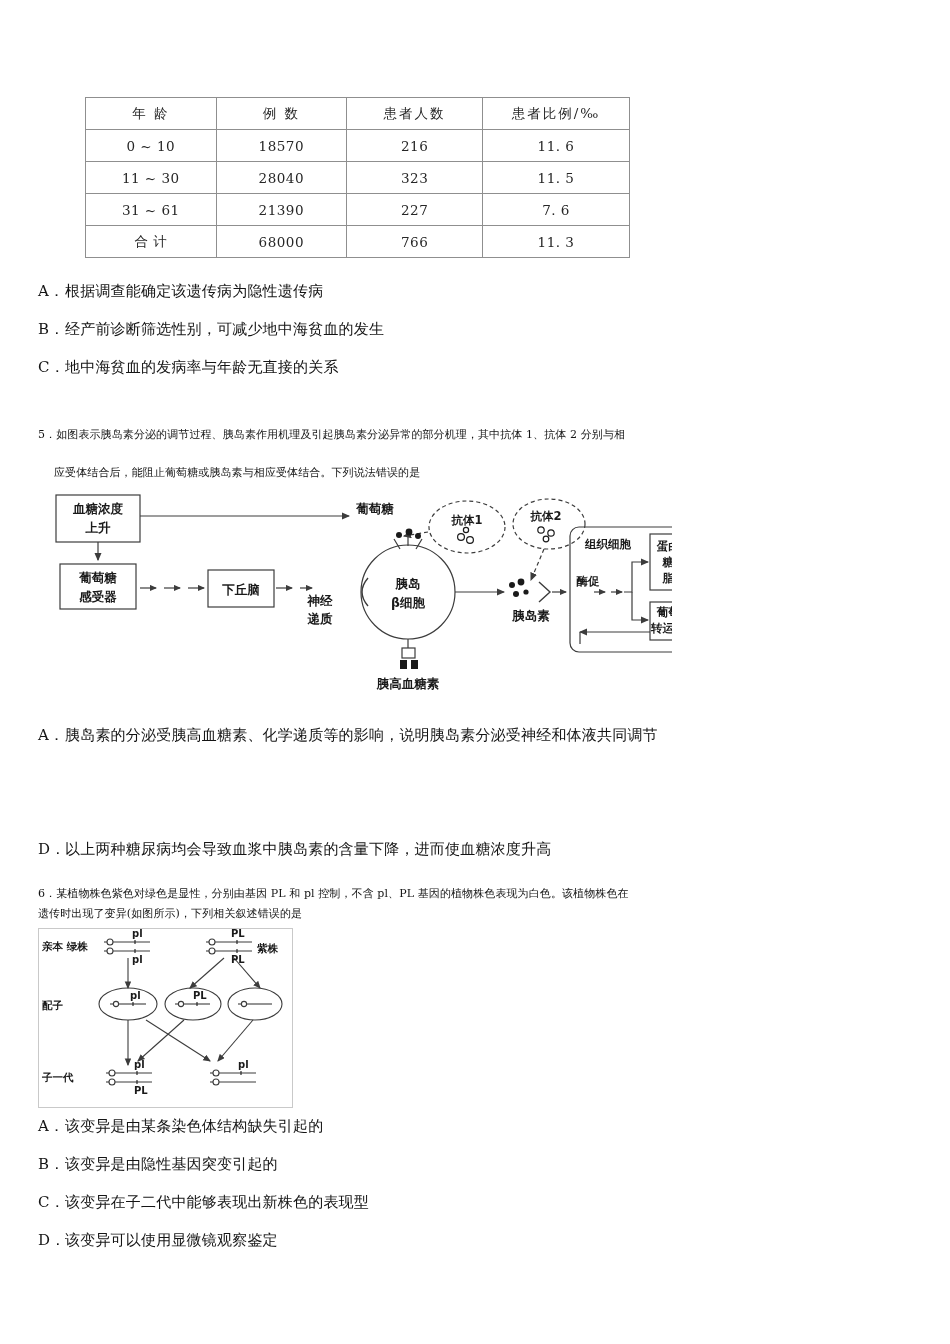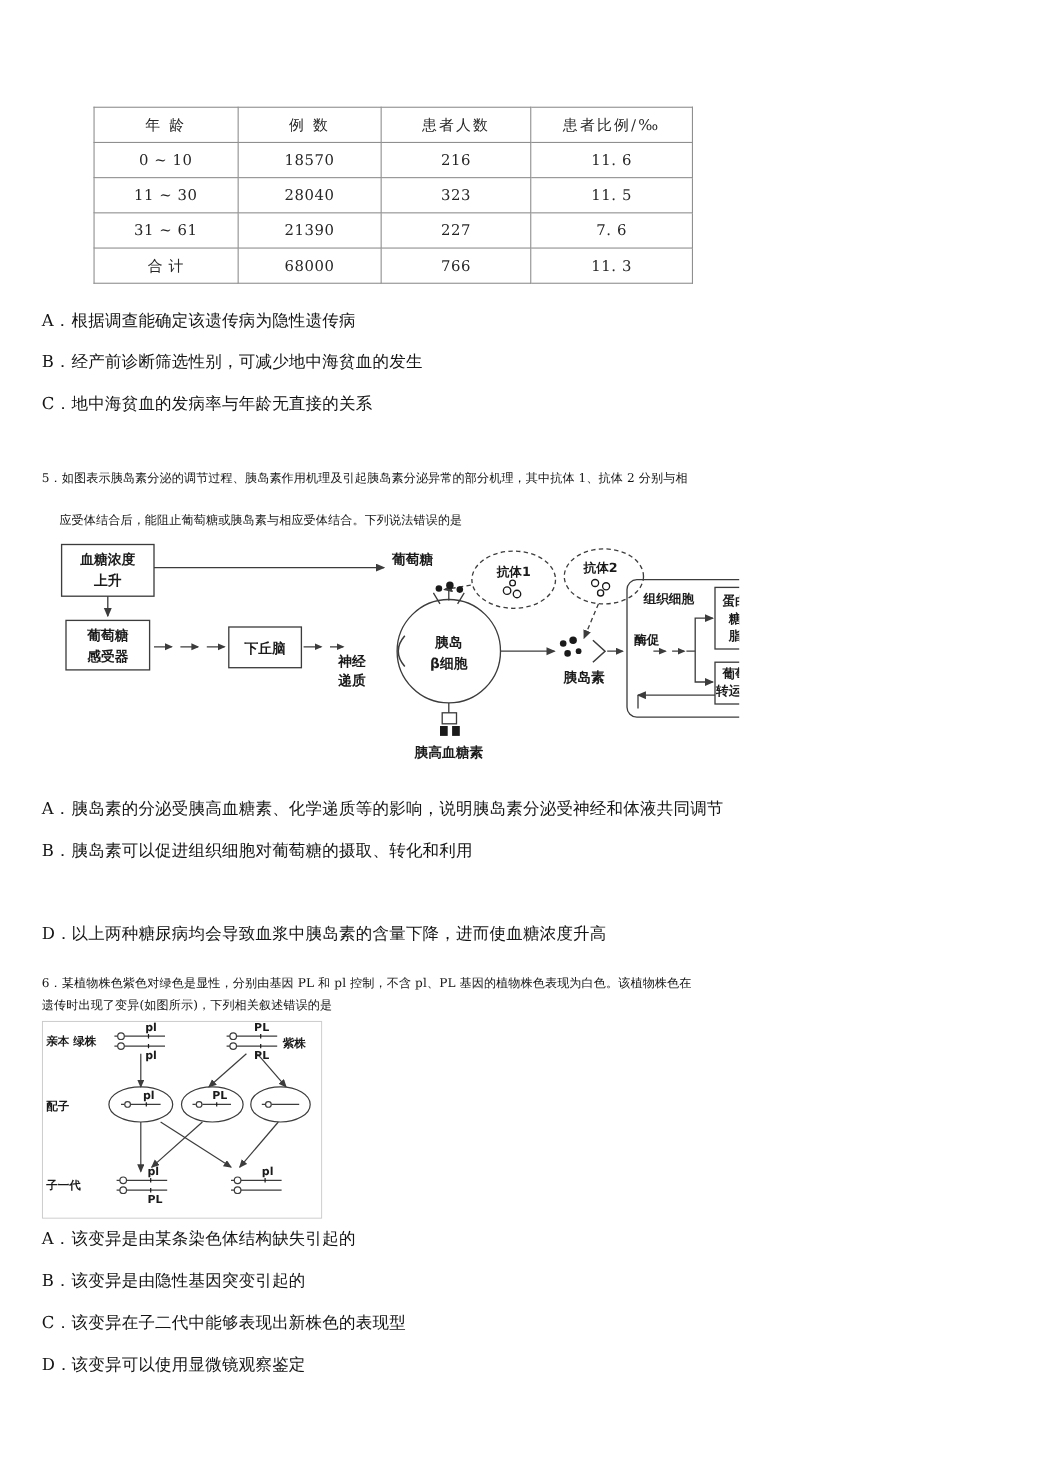--- a/index.html
+++ b/index.html
@@ -286,23 +286,20 @@
 
         <text x="622" y="124" font-size="11.5">葡萄糖</text>
         <text x="622" y="140" font-size="11.5">转运蛋白</text>
       </g>
     </svg>
   </div>
 
   <div class="opt" style="left:38px; top:726px;">
     <span class="lab">A．</span><span>胰岛素的分泌受胰高血糖素、化学递质等的影响，说明胰岛素分泌受神经和体液共同调节</span>
   </div>
-  <div class="opt" style="left:38px; top:764px;">
-    <span class="lab">B．</span><span>胰岛素可以促进组织细胞对葡萄糖的摄取、转化和利用</span>
-  </div>
   <div class="opt" style="left:38px; top:840px;">
     <span class="lab">D．</span><span>以上两种糖尿病均会导致血浆中胰岛素的含量下降，进而使血糖浓度升高</span>
   </div>
 
   <div class="qline" style="left:38px; top:886px;">
     <span class="qnum">6．</span><span>某植物株色紫色对绿色是显性，分别由基因 PL 和 pl 控制，不含 pl、PL 基因的植物株色表现为白色。该植物株色在</span>
   </div>
   <div class="qline" style="left:38px; top:906px;">遗传时出现了变异(如图所示)，下列相关叙述错误的是</div>
 
   <div class="fig2">

